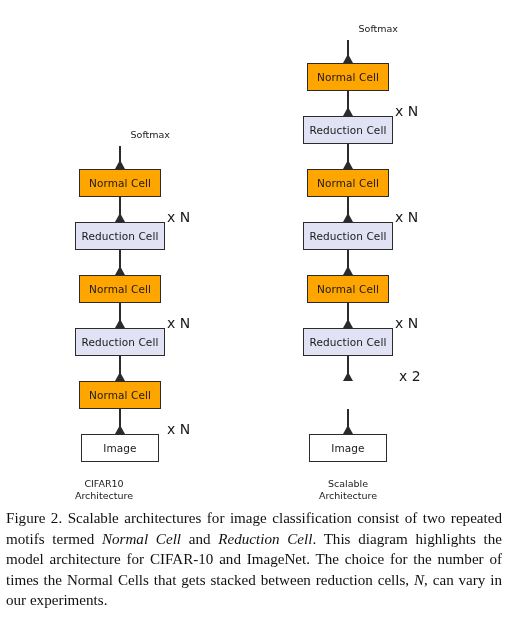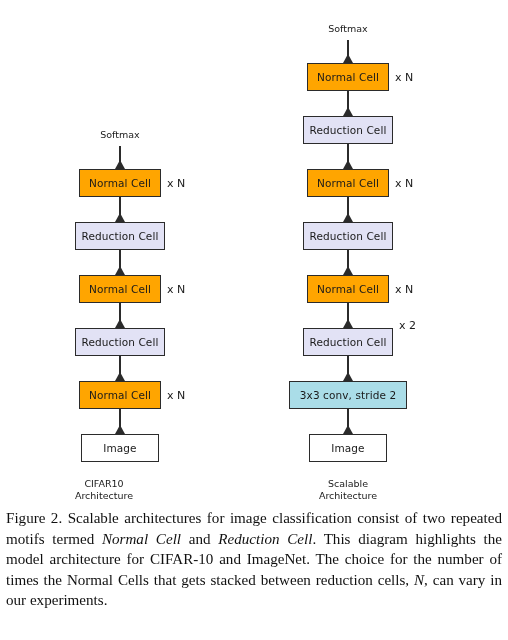--- a/index.html
+++ b/index.html
@@ -64,32 +64,33 @@
     width: 0; height: 0;
     border-left: 5px solid transparent;
     border-right: 5px solid transparent;
     border-bottom: 9px solid #2b2b2b;
     z-index: 2;
   }
 
   
   .mult {
     position: absolute;
-    font-size: 11px;
+    font-size: 14px;
     color: #1a1a1a;
     white-space: nowrap;
     z-index: 3;
+    margin-top: 32px;
   }
 
   
   .softmax-label {
     position: absolute;
     font-size: 9.5px;
     color: #1a1a1a;
-    text-align: center;
+    text-align: right;
     white-space: nowrap;
     z-index: 3;
   }
 
   
   .arch-label {
     position: absolute;
     font-size: 9.5px;
     line-height: 12px;
     color: #1a1a1a;
@@ -180,26 +181,23 @@
       <div class="head" style="left: 95px; top: 213px;"></div>
       <div class="node normal" style="left: 59px; top: 275px; width: 82px; height: 28px;">
         <span>Normal Cell</span>
       </div>
       <div class="mult" style="left: 147px; top: 283px;">x N</div>
       <div class="stem" style="left: 99.15px; top: 250px; height: 25px;"></div>
       <div class="head" style="left: 95px; top: 266px;"></div>
       <div class="node reduction" style="left: 55px; top: 328px; width: 90px; height: 28px;">
         <span>Reduction Cell</span>
       </div>
-      <div class="mult" style="left: 151px; top: 319px;">x 2</div>
+      <div class="mult" style="left: 151px; top: 336px;">x 2</div>
       <div class="stem" style="left: 99.15px; top: 303px; height: 25px;"></div>
       <div class="head" style="left: 95px; top: 319px;"></div>
-      <div class="node conv" style="left: 41px; top: 381px; width: 118px; height: 28px;">
-        <span>3x3 conv, stride 2</span>
-      </div>
       <div class="stem" style="left: 99.15px; top: 356px; height: 25px;"></div>
       <div class="head" style="left: 95px; top: 372px;"></div>
       <div class="node image" style="left: 61px; top: 434px; width: 78px; height: 28px;">
         <span>Image</span>
       </div>
       <div class="stem" style="left: 99.15px; top: 409px; height: 25px;"></div>
       <div class="head" style="left: 95px; top: 425px;"></div>
       <div class="softmax-label" style="left: 50px; width: 100px; top: 23px;">Softmax</div>
       <div class="arch-label" style="left: 40px; width: 120px; top: 478px;">Scalable
 Architecture</div>

